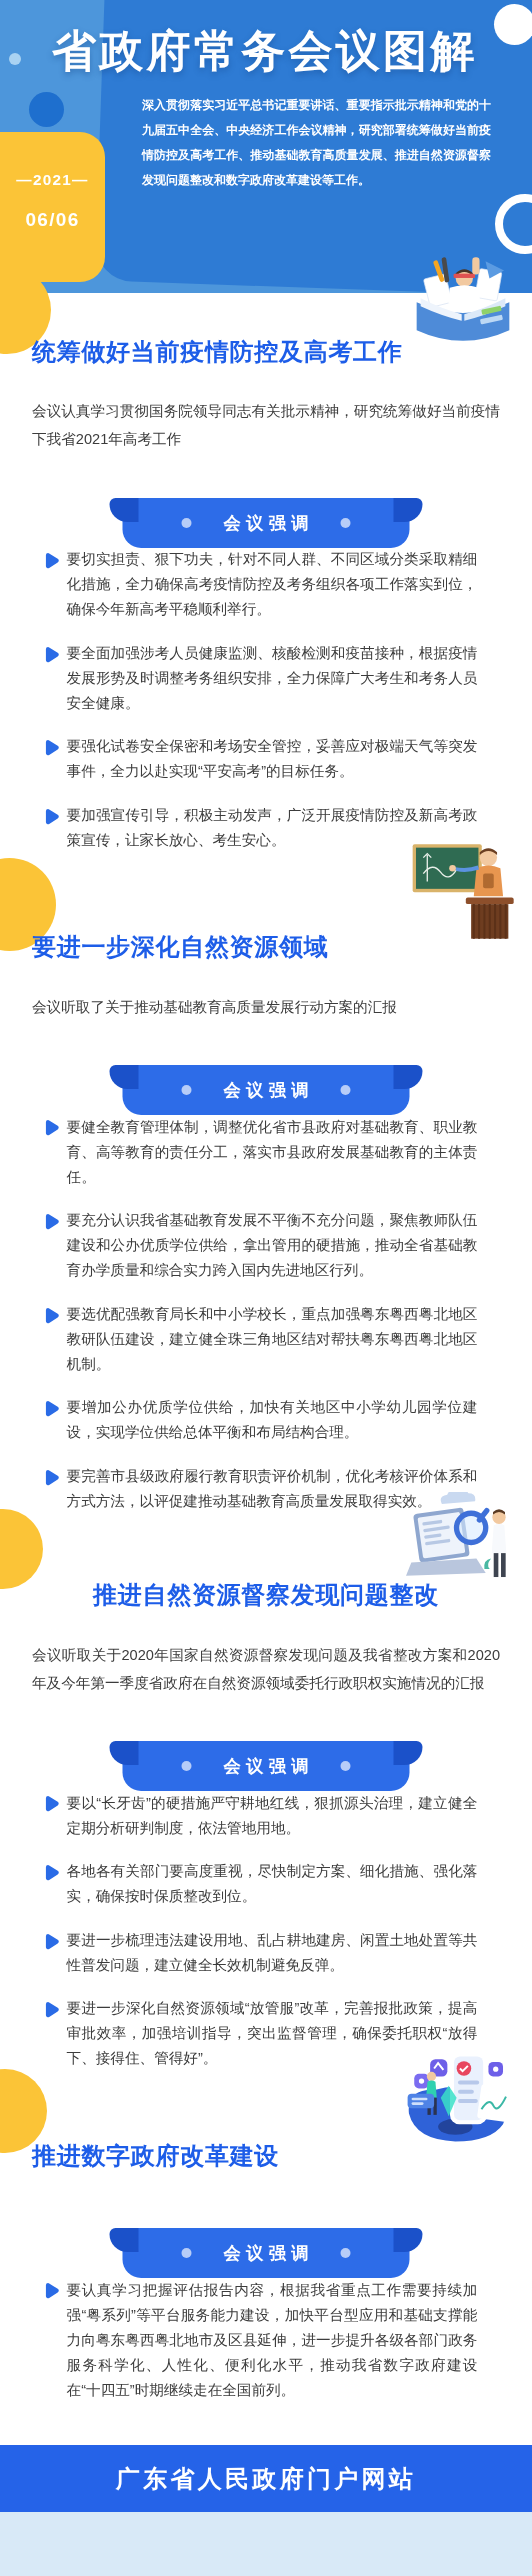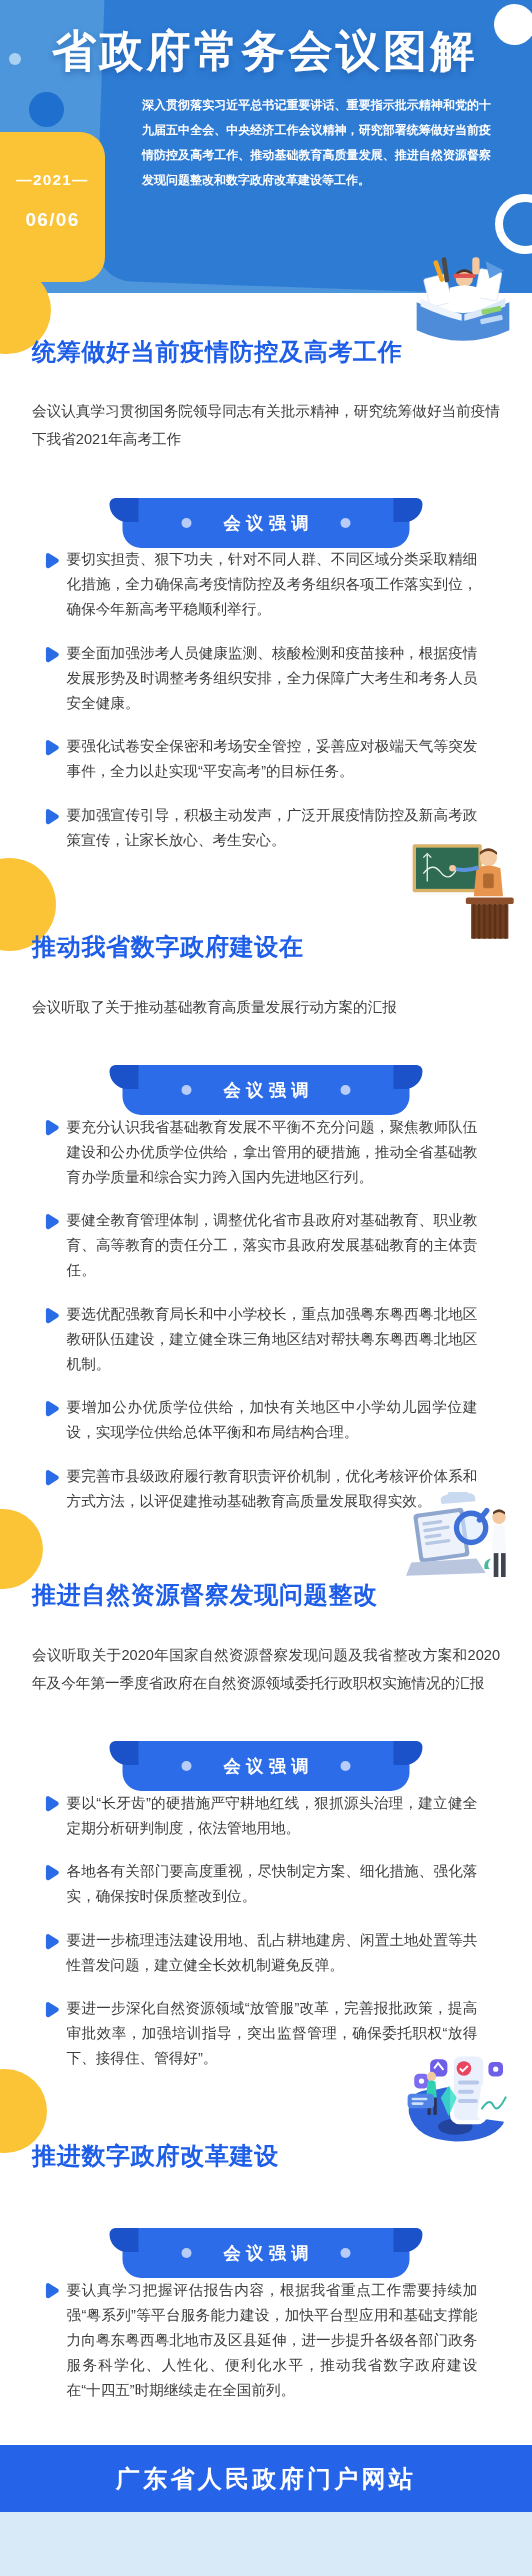--- a/index.html
+++ b/index.html
@@ -56,21 +56,21 @@
   .points li{display:flex;align-items:flex-start;margin-bottom:18.6px;}
   .points li:last-child{margin-bottom:0;}
   .arr{flex:0 0 14.6px;margin:4.7px 6.7px 0 0;}
   .ptext{flex:1;margin:0;font-size:14.6px;line-height:25px;color:#3c3c3c;text-align:justify;}
 
   .sec-edu .sec-title{margin-top:0;}
 
   
   .sec-gaokao .sec-head{padding-top:43px;}
   .sec-edu .sec-head{padding-top:61px;}
-  .sec-land .sec-head{padding-top:48px;}
+  .sec-land .sec-head{padding-top:48px;text-align:center;}
   .sec-digital .sec-head{padding-top:51px;}
 
   
   .footer{margin-top:25px;height:67px;background:#2563e8;display:flex;
     align-items:center;justify-content:center;}
   .footer-name{color:#ffffff;font-size:24px;font-weight:bold;letter-spacing:3.3px;}
 </style>
 </head>
 <body>
 
@@ -155,21 +155,21 @@
               </svg>
             <p class="ptext">要加强宣传引导，积极主动发声，广泛开展疫情防控及新高考政策宣传，让家长放心、考生安心。</p>
           </li>
         </ul>
       </div>
     </section>
 
     <section class="sec sec-edu">
       <div class="sec-head">
         <span class="yellow-circle" style="top:-12px;width:93px;height:93px;"></span>
-        <h2 class="sec-title">推动我省数字政府建设在</h2>
+        <h2 class="sec-title">要进一步深化自然资源领域</h2>
         <svg class="illus" style="top:-31px;" width="105" height="101" viewBox="0 0 158 152">
           <rect x="4" y="8" width="104" height="72" rx="3" fill="#d9b36a"></rect>
           <rect x="9" y="13" width="94" height="62" fill="#2f6b52"></rect>
           <path d="M26 64 L26 24 M20 28 L26 22 L32 28" stroke="#e8efe9" stroke-width="2" fill="none"></path>
           <path d="M20 52 Q34 34 46 50 Q58 66 70 46" stroke="#e8efe9" stroke-width="2" fill="none"></path>
           <circle cx="118" cy="28" r="13" fill="#f2c9a0"></circle>
           <path d="M105 24 Q118 12 131 24 L131 20 Q118 8 105 20 Z" fill="#6b3f22"></path>
           <path d="M100 44 Q118 36 136 44 L140 86 L96 86 Z" fill="#e8964f"></path>
           <rect x="110" y="52" width="16" height="22" rx="3" fill="#b06a30"></rect>
           <path d="M104 46 Q84 52 70 48 L66 42 Q86 46 102 40 Z" fill="#5b93e0"></path>
@@ -185,27 +185,27 @@
         <div class="ribbon">
           <span class="rdot"></span>
           <span class="rlabel">会议强调</span>
           <span class="rdot"></span>
         </div>
         <ul class="points">
           <li>
             <svg class="arr" width="14.6" height="17.3" viewBox="0 0 24 28">
                 <path d="M5 5 L19 14 L5 23 Z" fill="#2a6be6" stroke="#2a6be6" stroke-width="7" stroke-linejoin="round"></path>
               </svg>
+            <p class="ptext">要健全教育管理体制，调整优化省市县政府对基础教育、职业教育、高等教育的责任分工，落实市县政府发展基础教育的主体责任。</p>
+          </li>
+          <li>
+            <svg class="arr" width="14.6" height="17.3" viewBox="0 0 24 28">
+                <path d="M5 5 L19 14 L5 23 Z" fill="#2a6be6" stroke="#2a6be6" stroke-width="7" stroke-linejoin="round"></path>
+              </svg>
             <p class="ptext">要充分认识我省基础教育发展不平衡不充分问题，聚焦教师队伍建设和公办优质学位供给，拿出管用的硬措施，推动全省基础教育办学质量和综合实力跨入国内先进地区行列。</p>
-          </li>
-          <li>
-            <svg class="arr" width="14.6" height="17.3" viewBox="0 0 24 28">
-                <path d="M5 5 L19 14 L5 23 Z" fill="#2a6be6" stroke="#2a6be6" stroke-width="7" stroke-linejoin="round"></path>
-              </svg>
-            <p class="ptext">要健全教育管理体制，调整优化省市县政府对基础教育、职业教育、高等教育的责任分工，落实市县政府发展基础教育的主体责任。</p>
           </li>
           <li>
             <svg class="arr" width="14.6" height="17.3" viewBox="0 0 24 28">
                 <path d="M5 5 L19 14 L5 23 Z" fill="#2a6be6" stroke="#2a6be6" stroke-width="7" stroke-linejoin="round"></path>
               </svg>
             <p class="ptext">要选优配强教育局长和中小学校长，重点加强粤东粤西粤北地区教研队伍建设，建立健全珠三角地区结对帮扶粤东粤西粤北地区机制。</p>
           </li>
           <li>
             <svg class="arr" width="14.6" height="17.3" viewBox="0 0 24 28">
                 <path d="M5 5 L19 14 L5 23 Z" fill="#2a6be6" stroke="#2a6be6" stroke-width="7" stroke-linejoin="round"></path>

